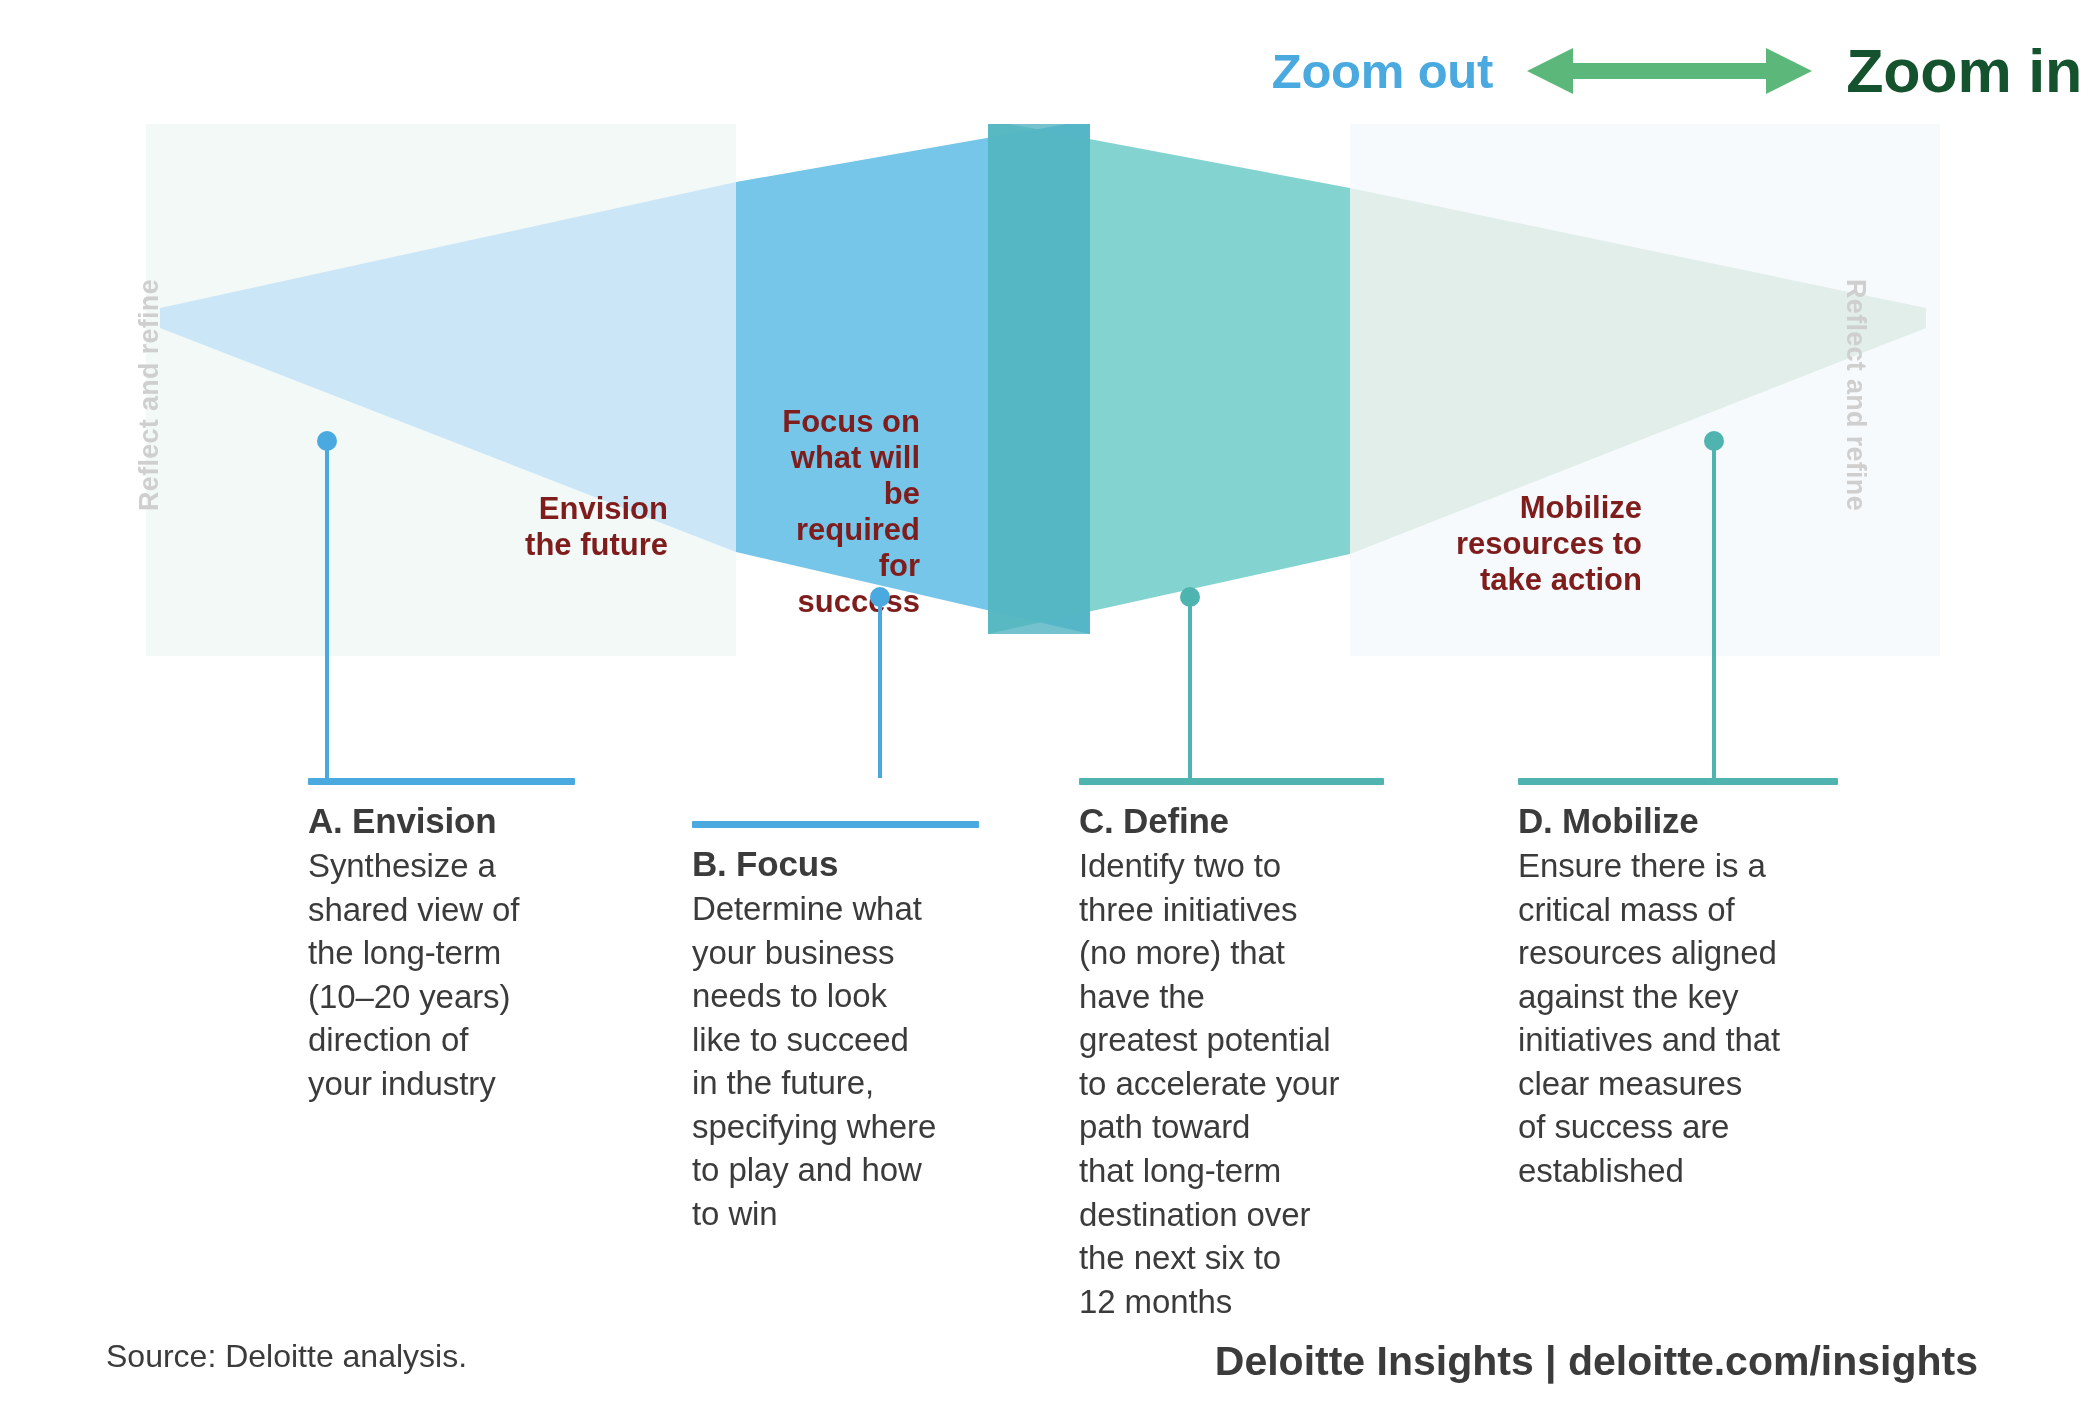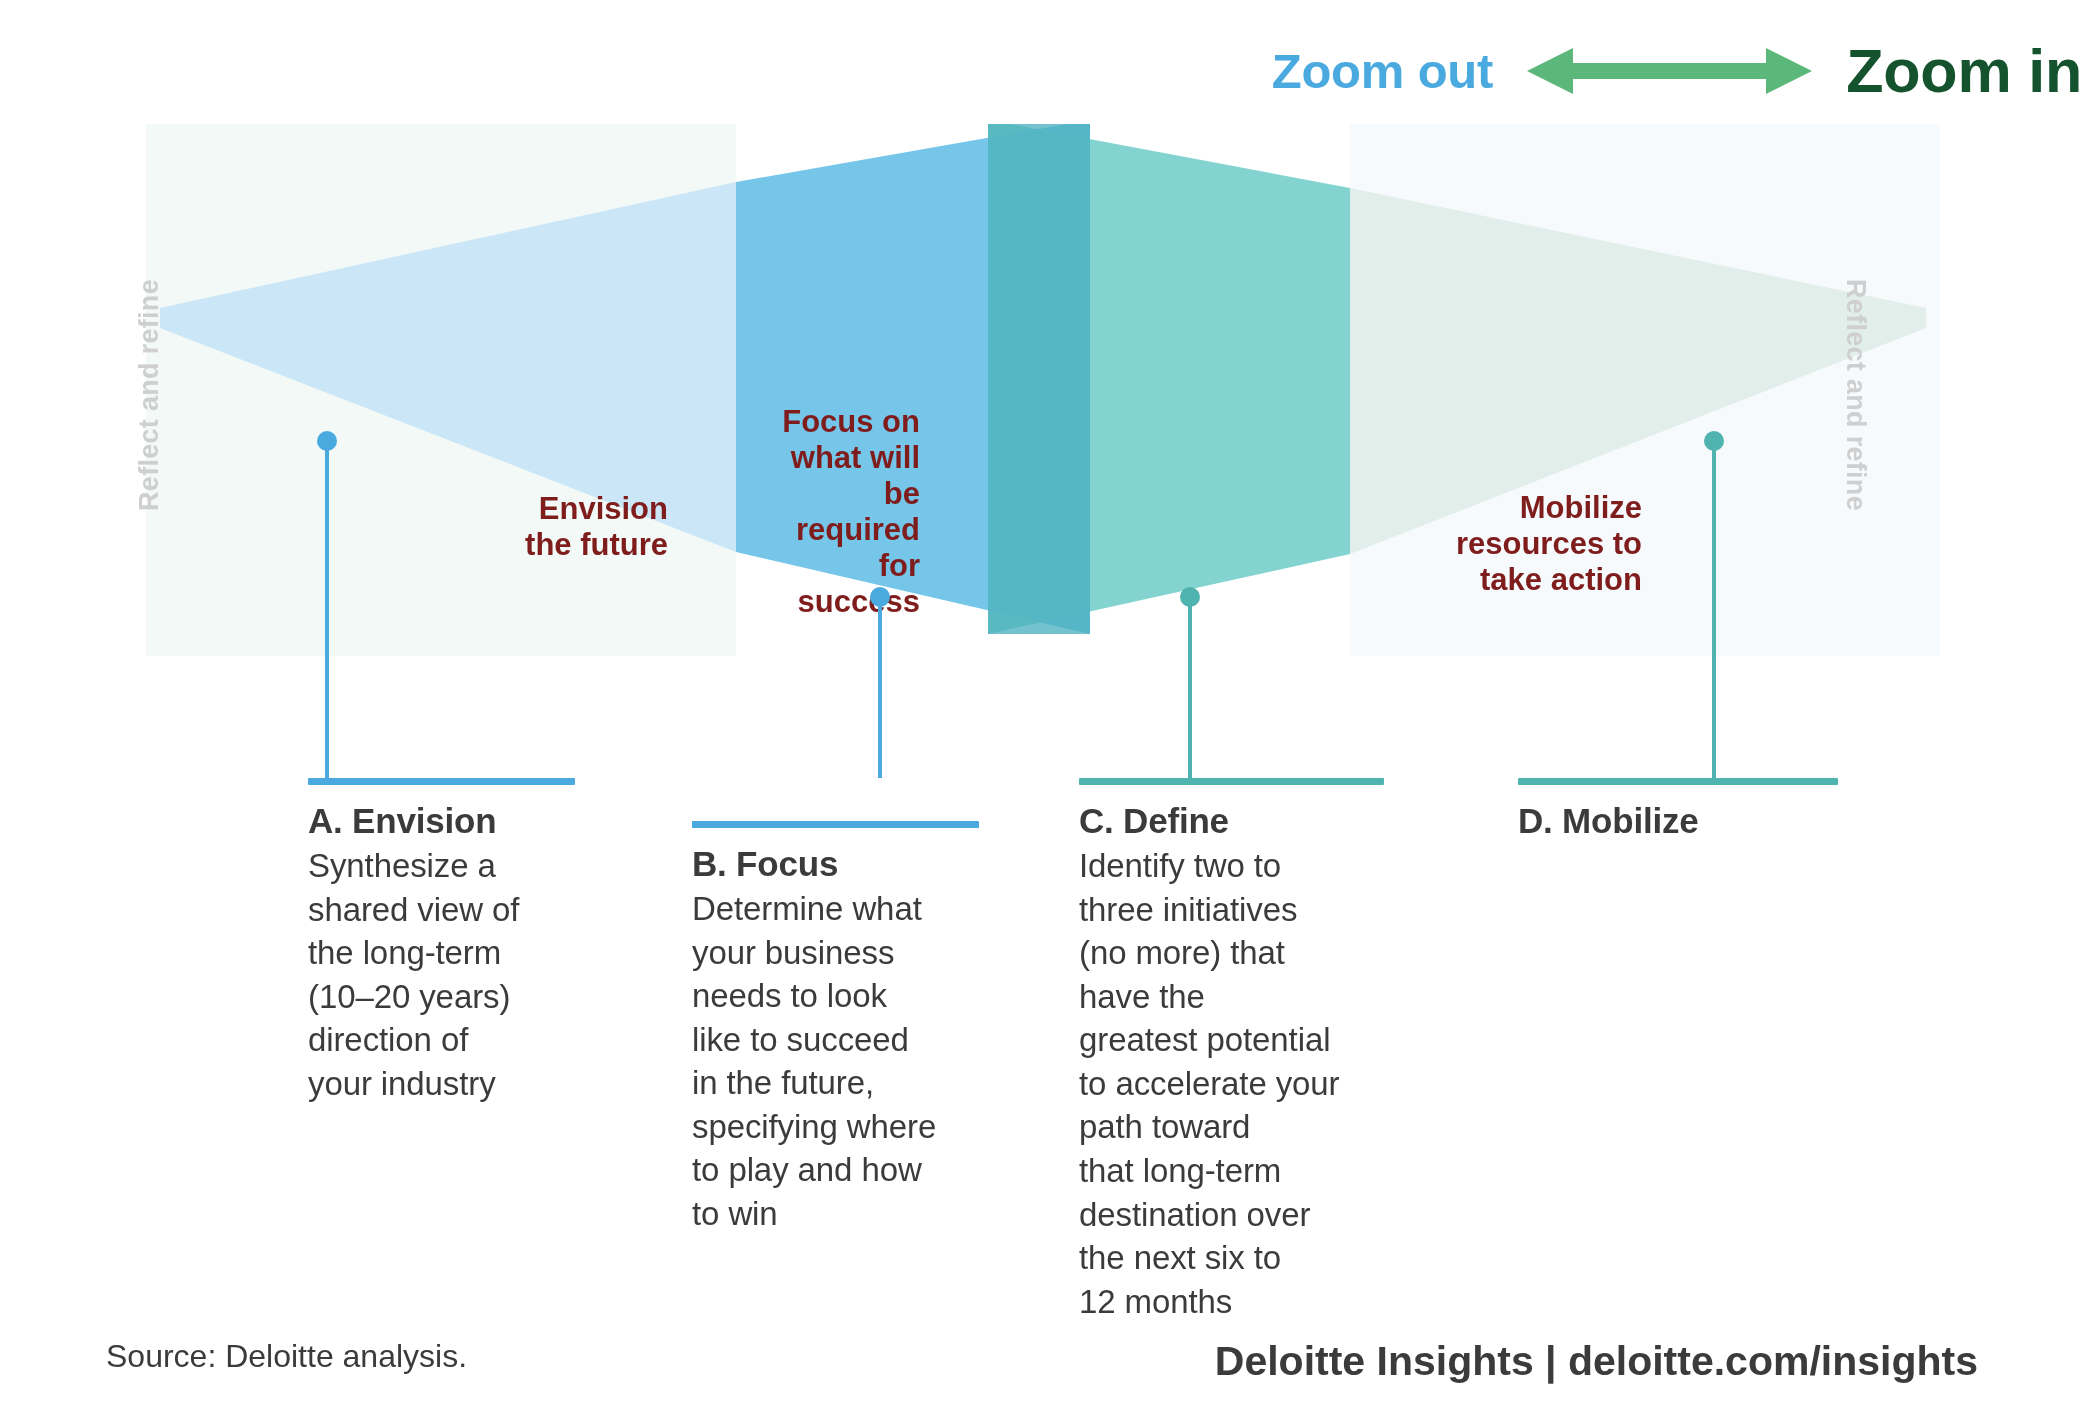--- a/index.html
+++ b/index.html
@@ -199,20 +199,28 @@
 path toward
 that long-term
 destination over
 the next six to
 12 months</p>
     </div>
 
     <div class="col" style="left:1518px;width:320px;">
       <div class="rule" style="background:#4fb3b0;"></div>
       <h3>D. Mobilize</h3>
+      <p>Ensure there is a
+critical mass of
+resources aligned
+against the key
+initiatives and that
+clear measures
+of success are
+established</p>
     </div>
   </div>
 
   <div class="footer">
     <span class="src">Source: Deloitte analysis.</span>
     <span class="brand">Deloitte Insights | deloitte.com/insights</span>
   </div>
 
 </div>
 

